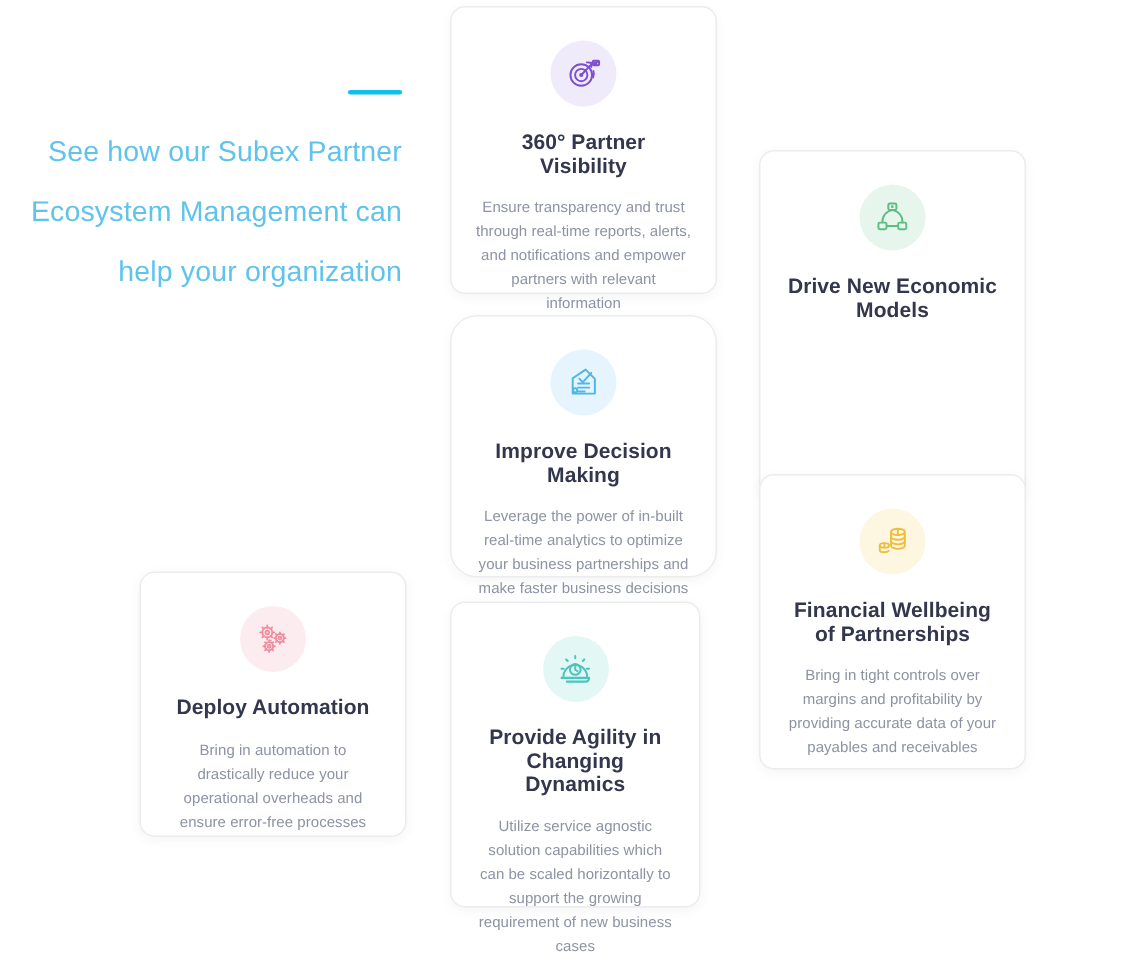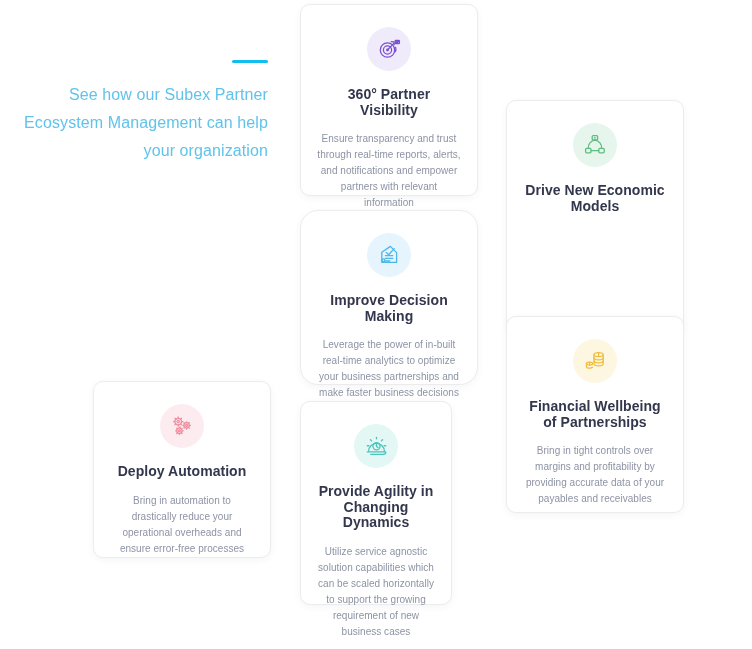--- a/index.html
+++ b/index.html
@@ -28,22 +28,22 @@
     display: inline-block;
     width: 36px;
     height: 3px;
     background: #12bdf0;
     border-radius: 2px;
     margin: 0 0 14px 0;
   }
   .intro-title {
     margin: 0;
     font-family: "Liberation Sans", sans-serif;
-    font-size: 16px;
-    line-height: 28px;
+    font-size: 19px;
+    line-height: 40px;
     font-weight: 400;
     color: #60c3ec;
     letter-spacing: 0.1px;
     white-space: pre-line;
   }
 
   
   .card {
     position: absolute;
     box-sizing: border-box;
@@ -78,21 +78,21 @@
     font-size: 10px;
     line-height: 16px;
     color: #8d93a4;
     font-weight: 400;
     letter-spacing: 0.03px;
   }
 
   
   #card-360            { left: 300px; top: 4px;   width: 178px; height: 192px; }
   #card-decision       { left: 300px; top: 210px; width: 178px; height: 175px; border-radius: 18px; }
-  #card-agility        { left: 300px; top: 401px; width: 152px; height: 204px; }
+  #card-agility        { left: 300px; top: 401px; width: 167px; height: 204px; }
   #card-economic       { left: 506px; top: 100px; width: 178px; height: 232px; }
   #card-financial      { left: 506px; top: 316px; width: 178px; height: 197px; }
   #card-automation     { left: 93px;  top: 381px; width: 178px; height: 177px; }
 
   
   .tint-purple { background: #f0ebfb; }
   .tint-blue   { background: #e6f4fd; }
   .tint-teal   { background: #e3f7f4; }
   .tint-green  { background: #e6f6ec; }
   .tint-yellow { background: #fdf6e0; }

